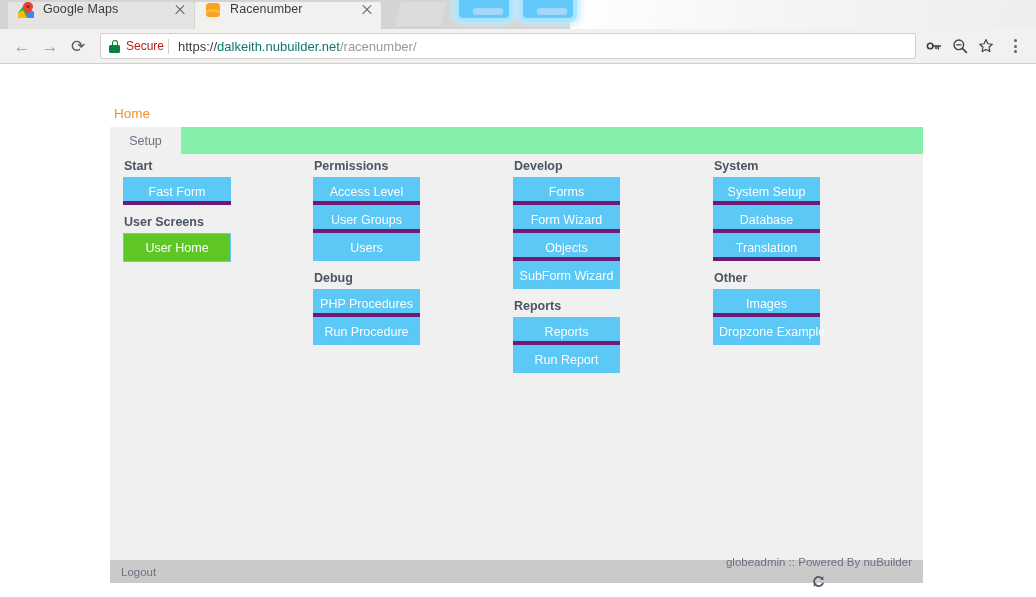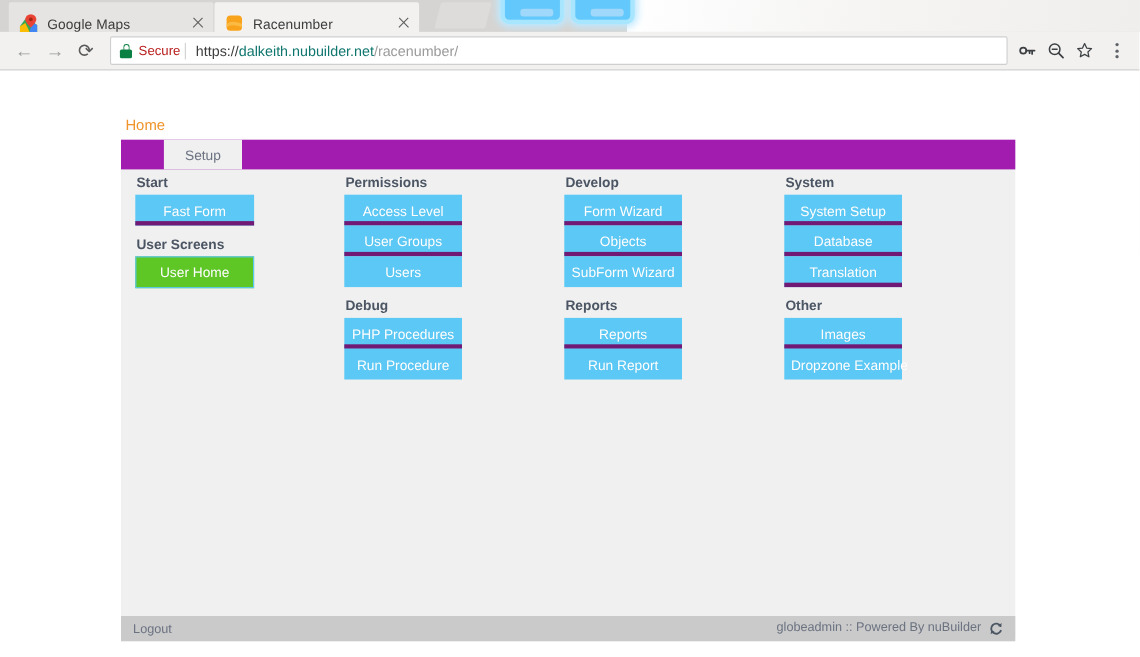--- a/index.html
+++ b/index.html
@@ -24,21 +24,21 @@
     padding-left: 8px;
     overflow: hidden;
   }
   .tab {
     position: relative;
     height: 27px;
     width: 186px;
     margin-right: 1px;
     background: #f2f1f0;
     display: flex;
-    align-items: flex-end;
+    align-items: flex-start;
     padding: 0 6px 0 10px;
     border-top-left-radius: 2px;
     border-top-right-radius: 2px;
     flex: none;
   }
   .tab.inactive { background: #e6e4e2; }
   .tab::after {
     content: "";
     position: absolute;
     right: -10px; bottom: 0;
@@ -177,24 +177,23 @@
   }
   .app-panel {
     position: absolute;
     left: 110px; top: 62px;
     width: 813px;
     height: 453px;
     background: #f0f0f0;
   }
   .tabbar {
     height: 27px;
-    background: #a21caf;
+    background: #86efac;
     display: flex;
     align-items: stretch;
-    padding-left: 39px;
   }
   .form-tab {
     min-width: 71px;
     padding: 0 13px;
     display: flex; align-items: center; justify-content: center;
     font-size: 12.5px;
     color: #6b7280;
     background: #f0f0f0;
   }
   .menu-grid {
@@ -244,21 +243,21 @@
     height: 23px;
     background: #cacaca;
     display: flex;
     align-items: center;
     padding: 0 11px;
     font-size: 11.5px;
     color: #6b7280;
   }
   .statusbar .right {
     margin-left: auto;
-    display: flex; gap: 7px;
+    display: flex; align-items: center; gap: 7px; flex-direction: column;
   }
   .refresh-icon { width: 13px; height: 13px; display: block; }
 </style>
 </head>
 <body>
 
 <div class="browser">
 
   <div class="tabstrip">
     <div class="tabstrip-far"></div>
@@ -362,20 +361,21 @@
           <button class="btn">Access Level</button>
           <button class="btn">User Groups</button>
           <button class="btn last">Users</button>
           <div class="group-title spaced">Debug</div>
           <button class="btn">PHP Procedures</button>
           <button class="btn last">Run Procedure</button>
         </div>
 
         <div class="col c3">
           <div class="group-title">Develop</div>
+          <button class="btn">Forms</button>
           <button class="btn">Form Wizard</button>
           <button class="btn">Objects</button>
           <button class="btn last">SubForm Wizard</button>
           <div class="group-title spaced">Reports</div>
           <button class="btn">Reports</button>
           <button class="btn last">Run Report</button>
         </div>
 
         <div class="col c4">
           <div class="group-title">System</div>

